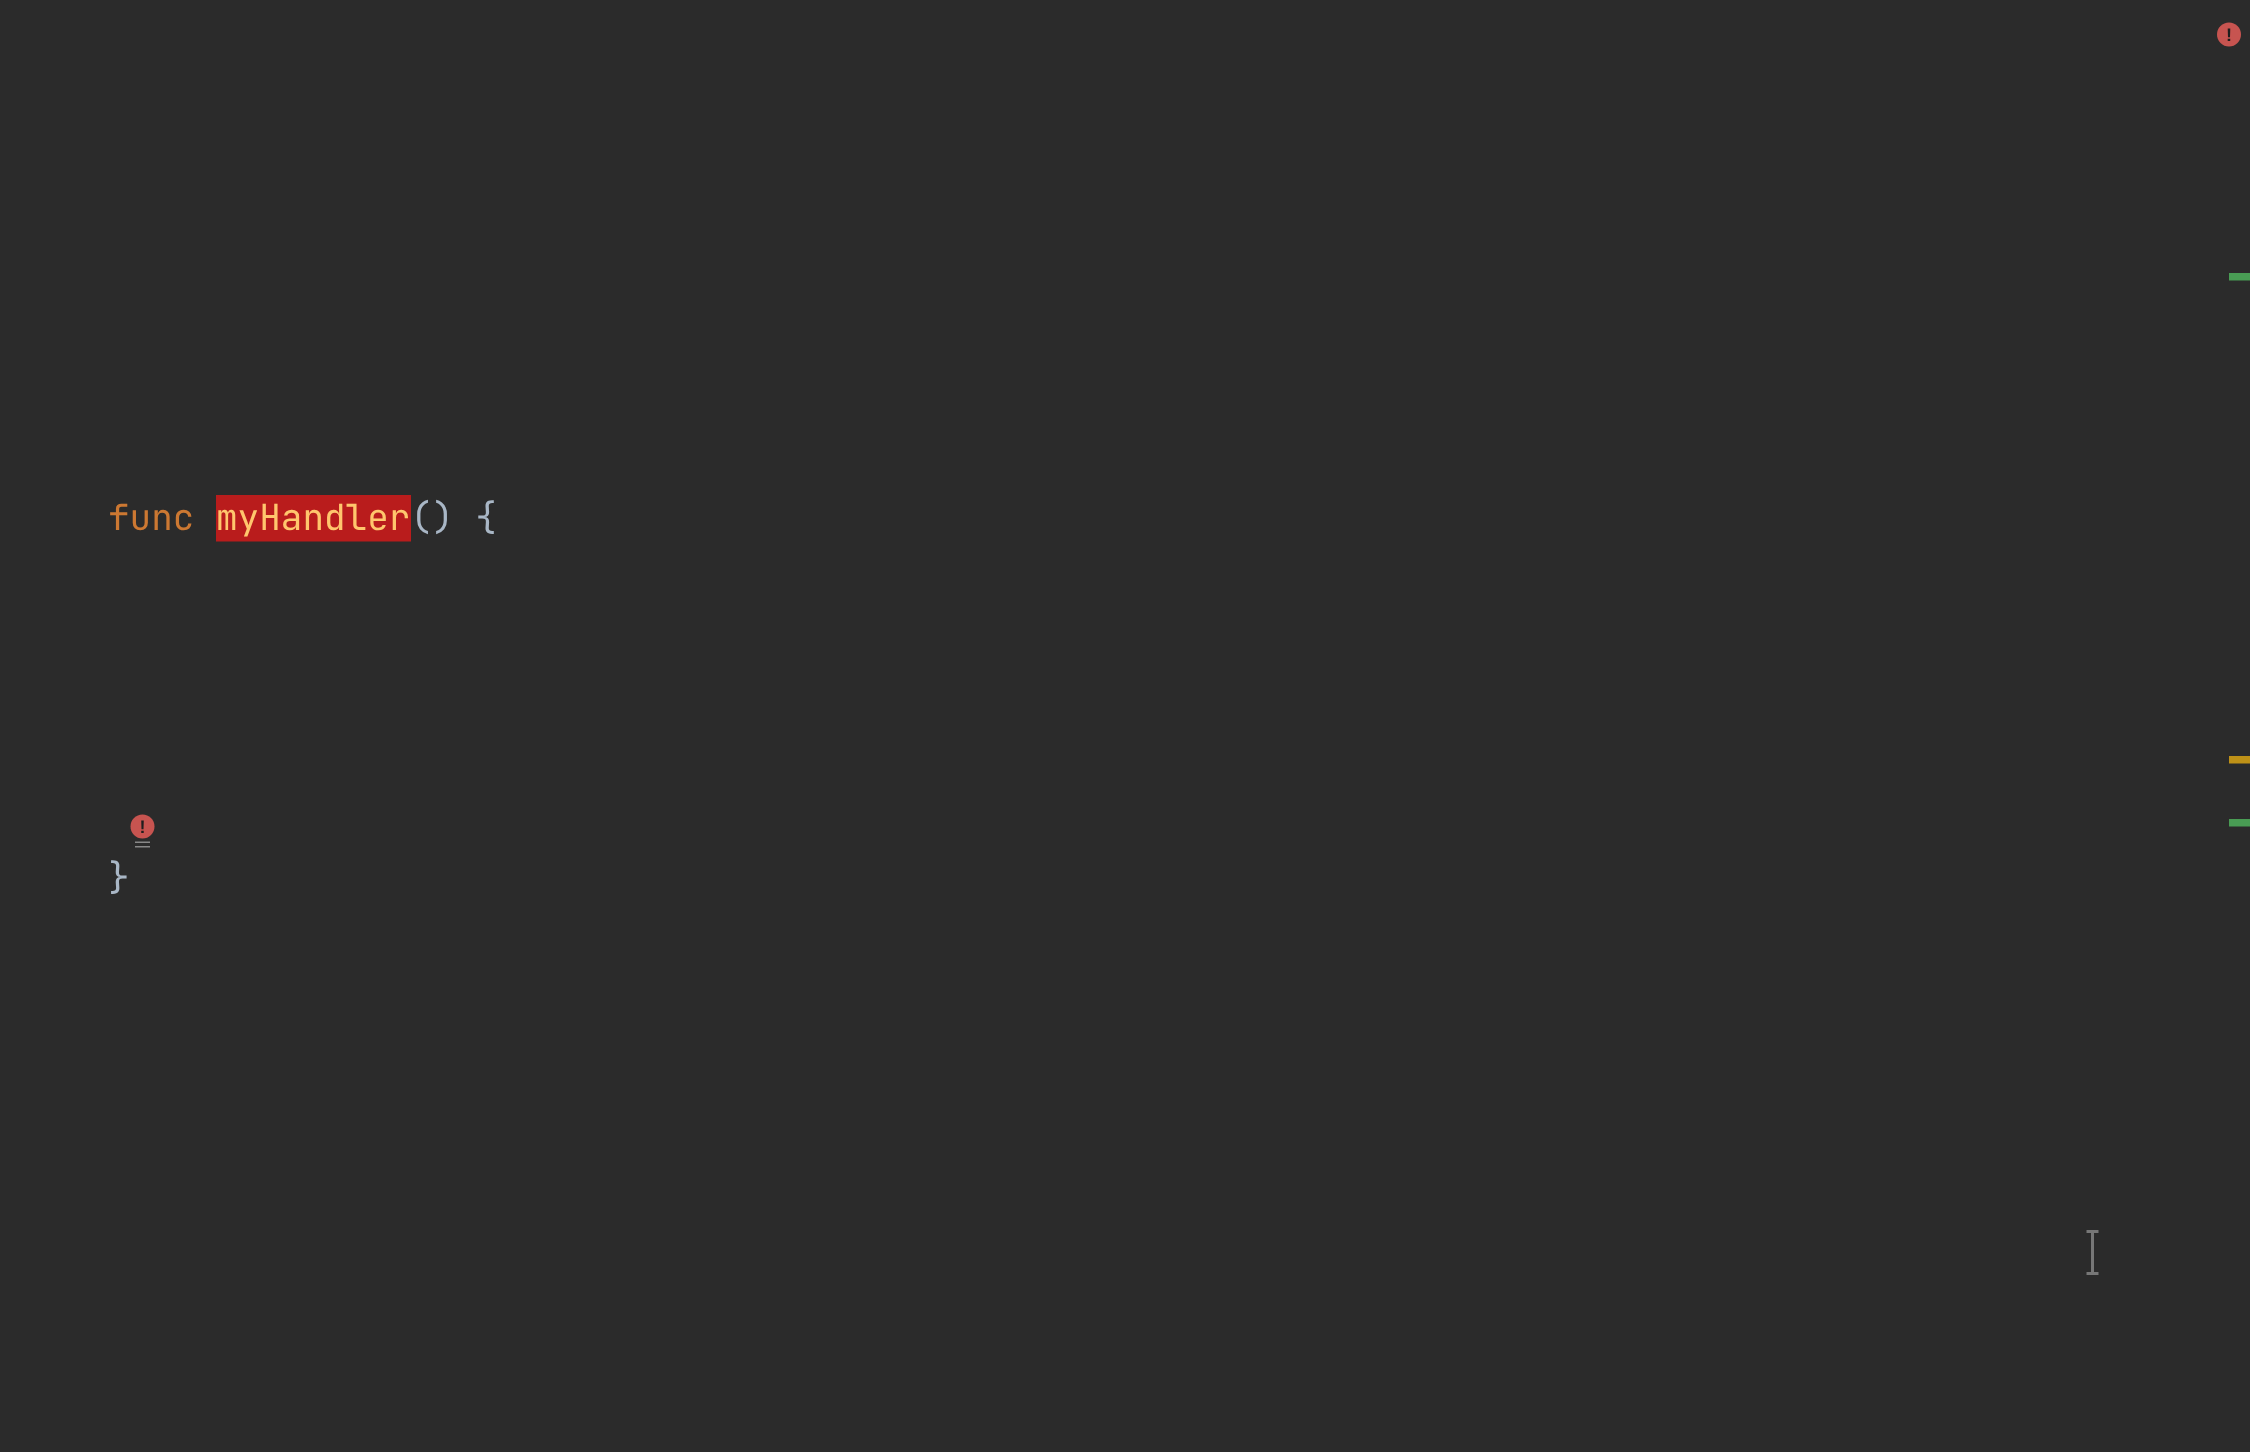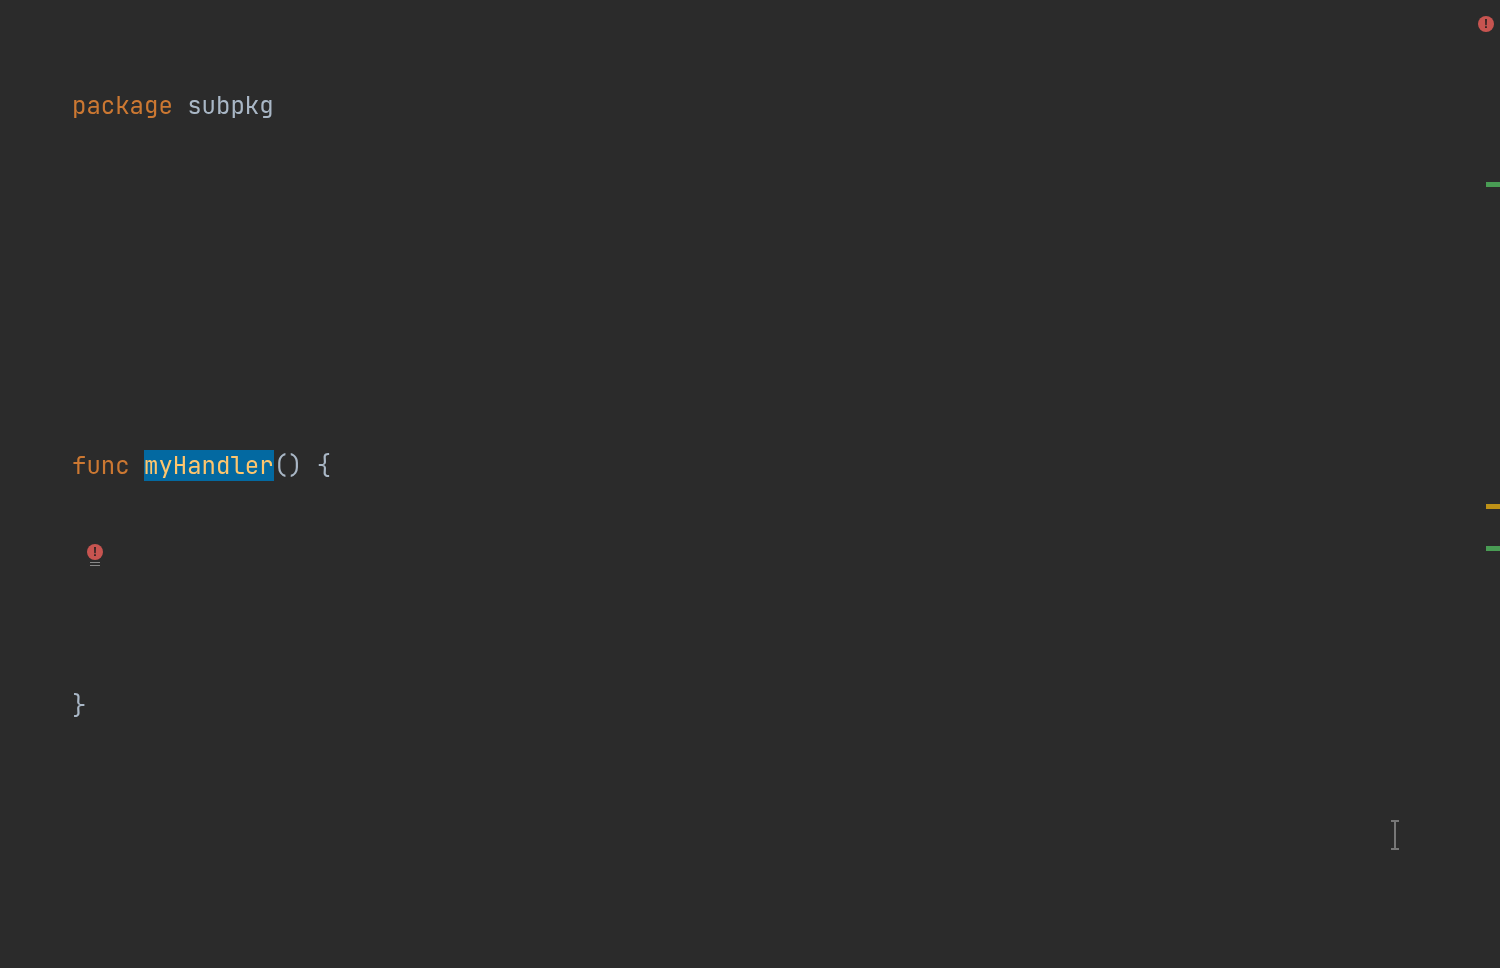--- a/index.html
+++ b/index.html
@@ -35,21 +35,21 @@
   }
   .line {
     height: 40px;
     display: block;
     position: relative;
   }
   .kw { color: #cc7832; }
   .ident { color: #a9b7c6; }
   .yellowid { color: #ffc66d; }
   .hl {
-    background: #0369a1;
+    background: #b91c1c;
   }
   
   .err-badge {
     width: 16px; height: 16px; border-radius: 50%;
     background: #c75450;
     display: inline-flex; align-items: center; justify-content: center;
     color: #2b2b2b;
     font-weight: bold;
     font-size: 12px;
     line-height: 1;
@@ -113,21 +113,20 @@
     <span class="err-badge"></span>
   </div>
 
   <div class="stripe green" style="top:182px"></div>
   <div class="stripe yellow" style="top:504px"></div>
   <div class="stripe green" style="top:546px"></div>
 
   <div class="gutter"></div>
 
   <div class="code-area">
-    <span class="line"><span class="kw">package</span> <span class="ident">subpkg</span></span>
     <span class="line"></span>
     <span class="line"></span>
     <span class="line"><span class="kw">func</span> <span class="yellowid hl">myHandler</span><span>() {</span></span>
     <span class="line"></span>
     <span class="line"><span>}</span></span>
     <span class="line"></span>
     
     
     
     

